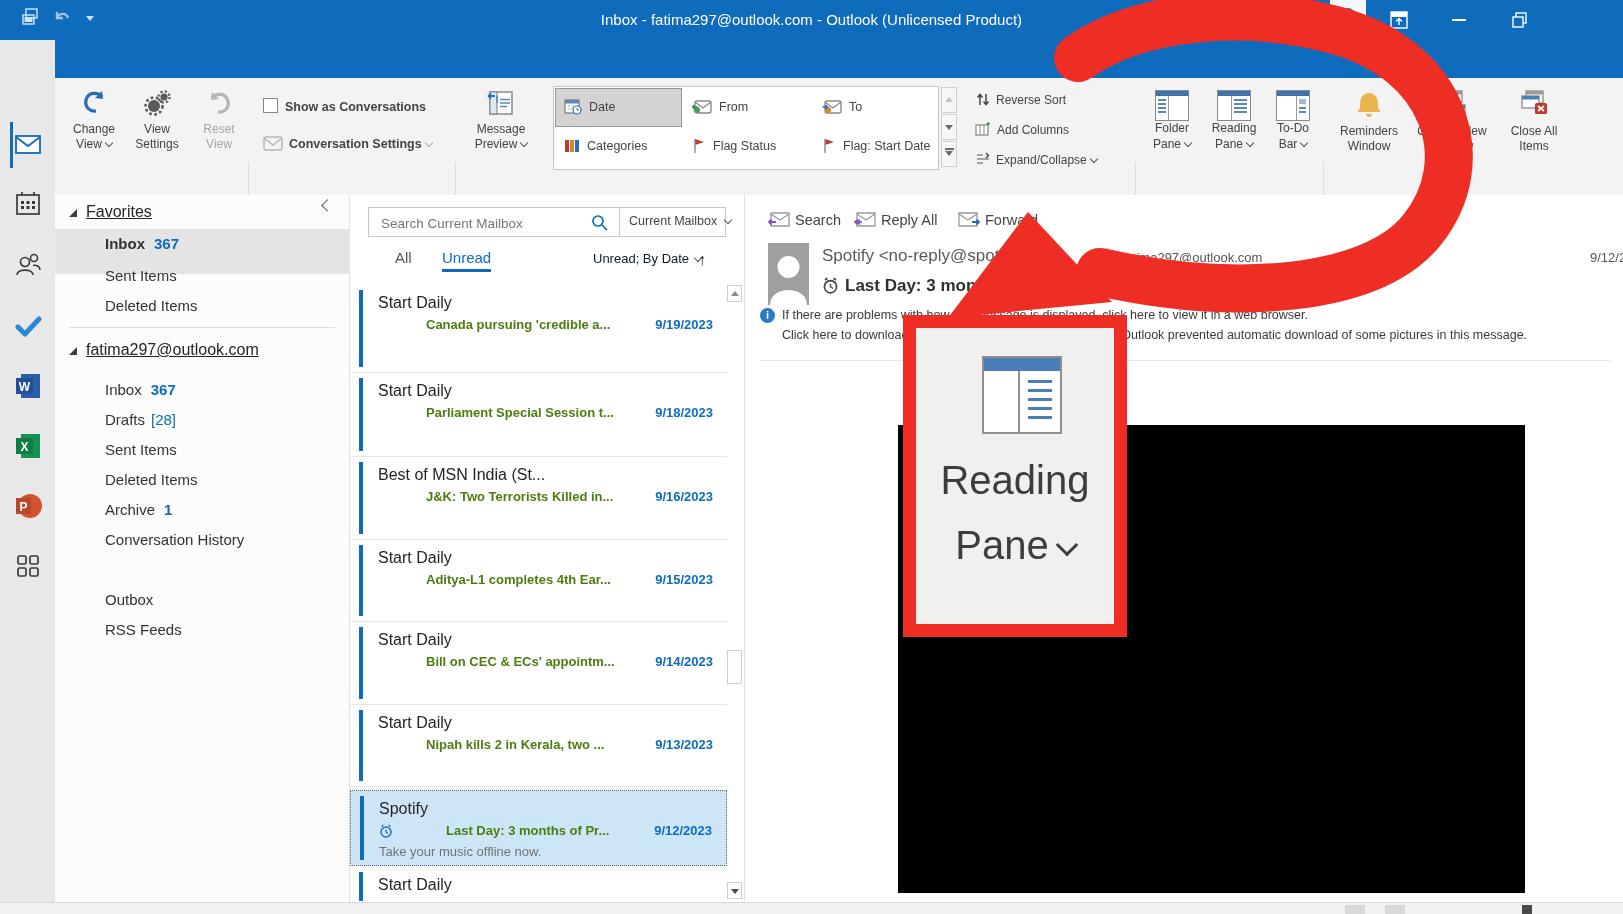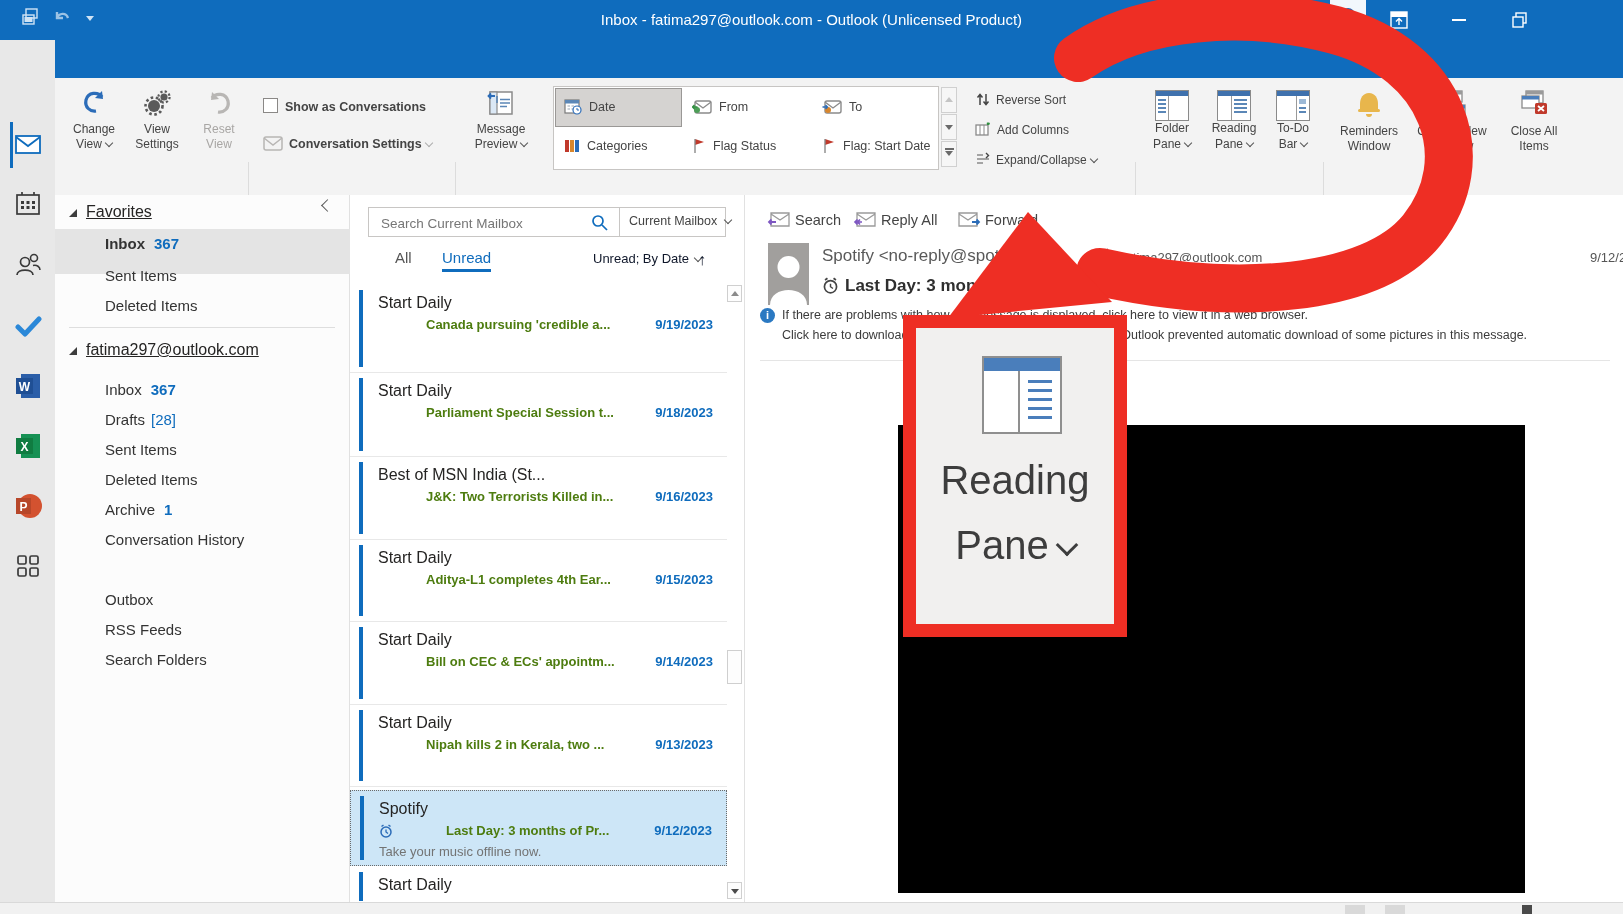--- a/index.html
+++ b/index.html
@@ -424,21 +424,20 @@
   <div class="r fdiv" style="top:132px"></div>
   <div class="r fhead" style="left:14px;top:146px"><span class="ftri"></span><span>fatima297@outlook.com</span></div>
   <div class="r fitem" style="top:180px"><span>Inbox</span><span class="fcount">367</span></div>
   <div class="r fitem" style="top:210px"><span>Drafts</span><span class="fcount br" style="margin-left:6px">[28]</span></div>
   <div class="r fitem" style="top:240px"><span>Sent Items</span></div>
   <div class="r fitem" style="top:270px"><span>Deleted Items</span></div>
   <div class="r fitem" style="top:300px"><span>Archive</span><span class="fcount">1</span></div>
   <div class="r fitem" style="top:330px"><span>Conversation History</span></div>
   <div class="r fitem" style="top:420px"><span>RSS Feeds</span></div>
   <div class="r fitem" style="top:390px"><span>Outbox</span></div>
-  <div class="r fitem" style="top:450px"><span>Search Folders</span></div>
 </div>
 
 <div class="r mlist">
   <div class="r searchbox">
     <input type="text" placeholder="Search Current Mailbox" style="">
     <svg style="position:absolute;left:222px;top:6px;width:17px;height:17px" viewBox="0 0 17 17">
       <circle cx="7" cy="7" r="5" fill="none" stroke="#0f6cbd" stroke-width="1.7"></circle>
       <path d="M11 11 L16 16" stroke="#0f6cbd" stroke-width="1.7"></path>
     </svg>
     <div class="sdiv"></div>

